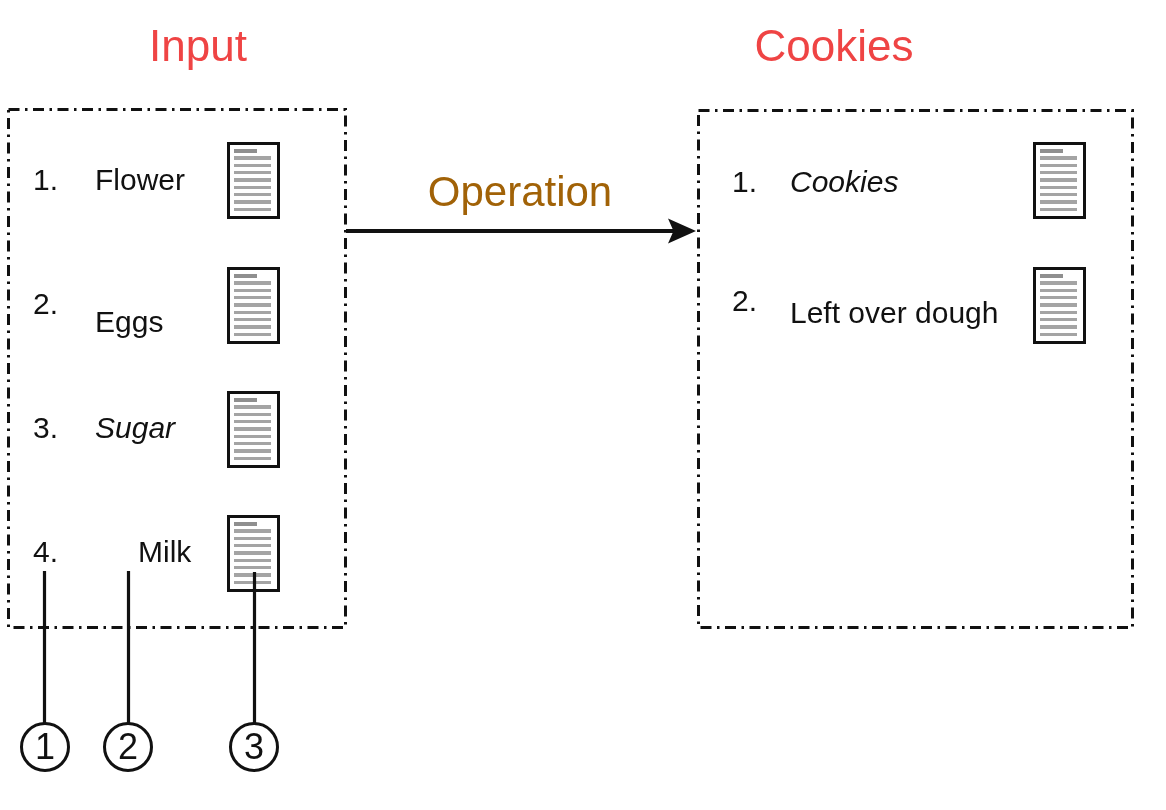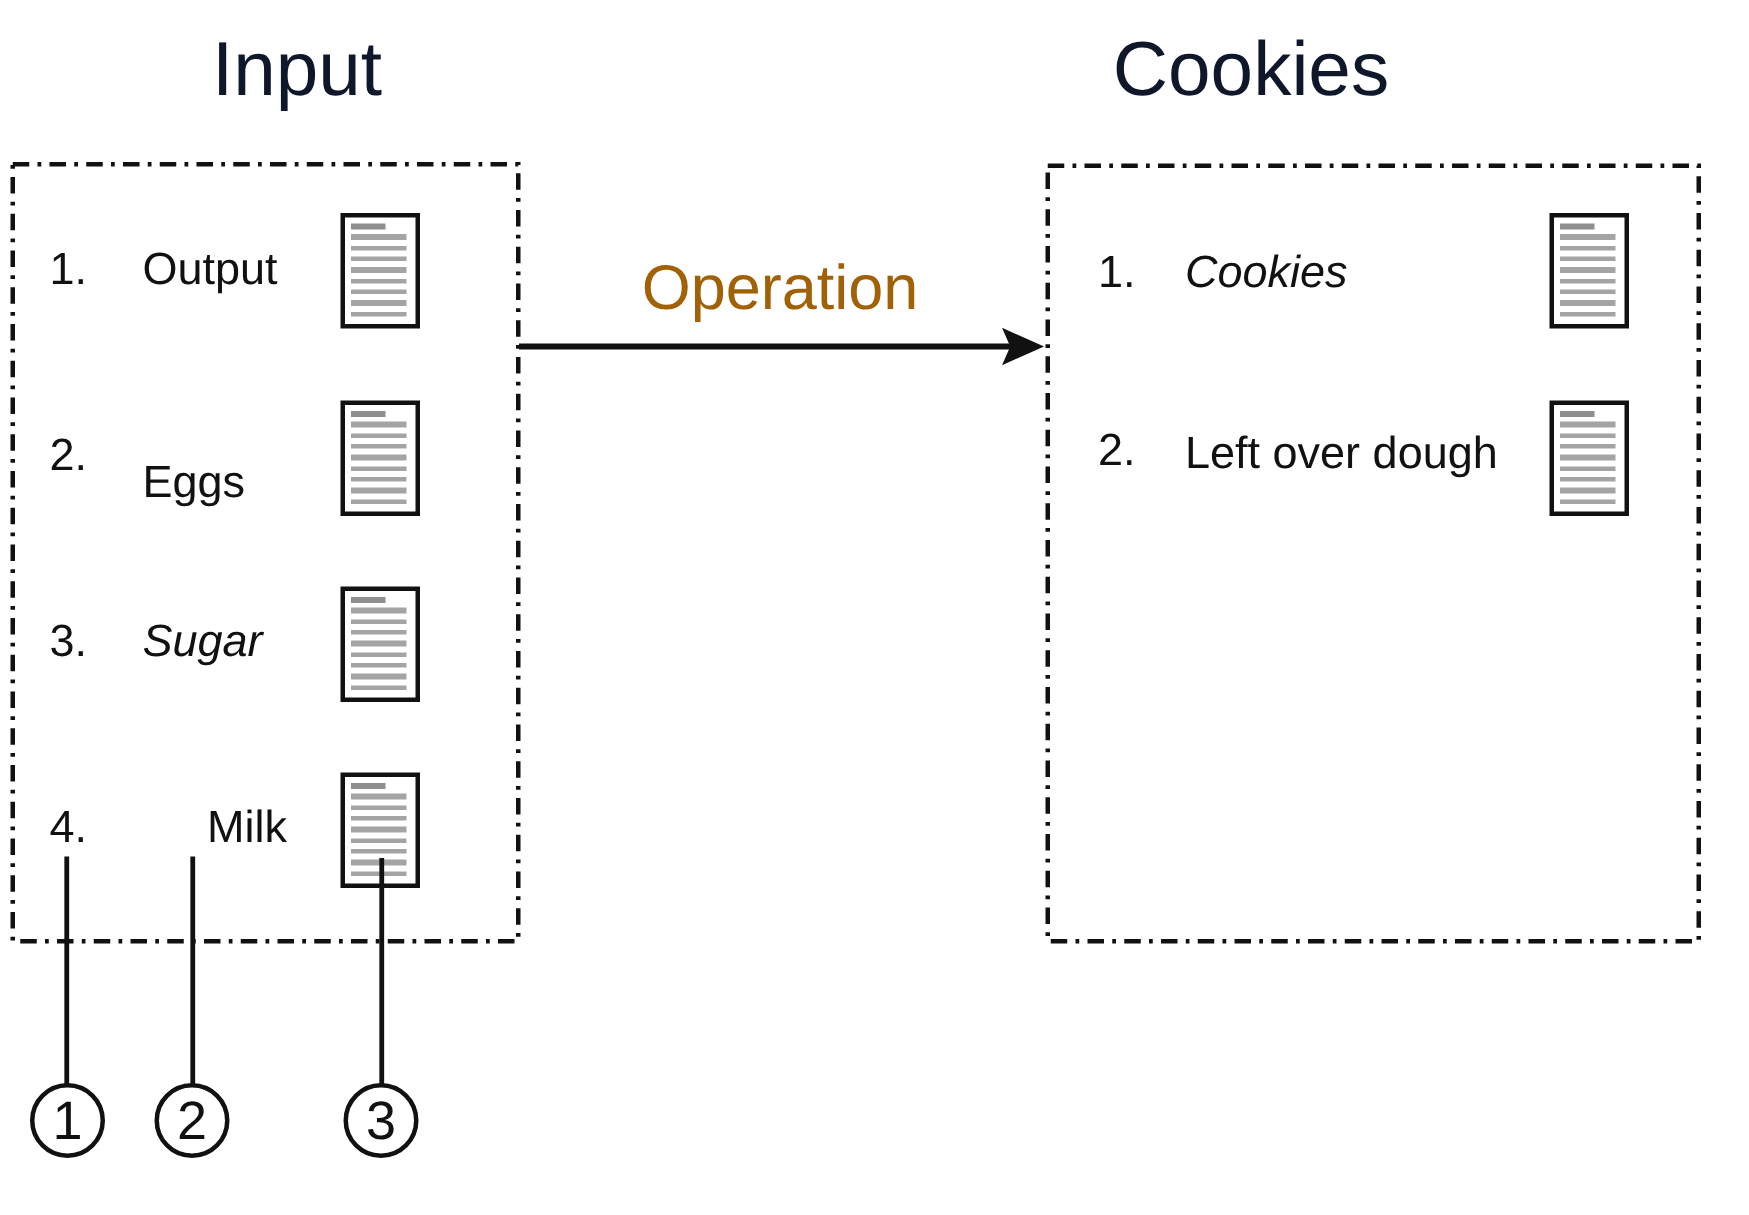--- a/index.html
+++ b/index.html
@@ -13,23 +13,23 @@
     position: relative;
     width: 1166px;
     height: 810px;
     background: #ffffff;
     overflow: hidden;
   }
   .title {
     position: absolute;
     width: 300px;
     text-align: center;
-    font-size: 51px;
+    font-size: 44px;
     line-height: 48px;
-    color: #0f172a;
+    color: #ef4444;
     white-space: nowrap;
   }
   .op-label {
     position: absolute;
     width: 320px;
     text-align: center;
     font-size: 42px;
     line-height: 48px;
     color: #a16207;
     white-space: nowrap;
@@ -109,21 +109,21 @@
 <body>
 
 <div id="stage">
 
   <div class="title" style="left:48px; top:22px;">Input</div>
   <div class="title" style="left:684px; top:22px;">Cookies</div>
 
   <div class="op-label" style="left:360px; top:168px;">Operation</div>
 
   <div class="item-num" style="left:33px;  top:161px;">1.</div>
-  <div class="item-label" style="left:95px;  top:161px;">Output</div>
+  <div class="item-label" style="left:95px;  top:161px;">Flower</div>
   <div class="doc-icon" style="left:227px; top:142px;">
       <i class="dh"></i>
       <i></i>
       <i></i>
       <i></i>
       <i></i>
       <i></i>
       <i></i>
       <i></i>
       <i></i>
@@ -179,21 +179,21 @@
       <i></i>
       <i></i>
       <i></i>
       <i></i>
       <i></i>
       <i></i>
       <i></i>
     </div>
 
   <div class="item-num" style="left:732px;  top:282px;">2.</div>
-  <div class="item-label" style="left:790px;  top:284px;text-align:center;">Left over dough</div>
+  <div class="item-label" style="left:790px;  top:294px;text-align:center;">Left over dough</div>
   <div class="doc-icon" style="left:1033px; top:267px;">
       <i class="dh"></i>
       <i></i>
       <i></i>
       <i></i>
       <i></i>
       <i></i>
       <i></i>
       <i></i>
       <i></i>

